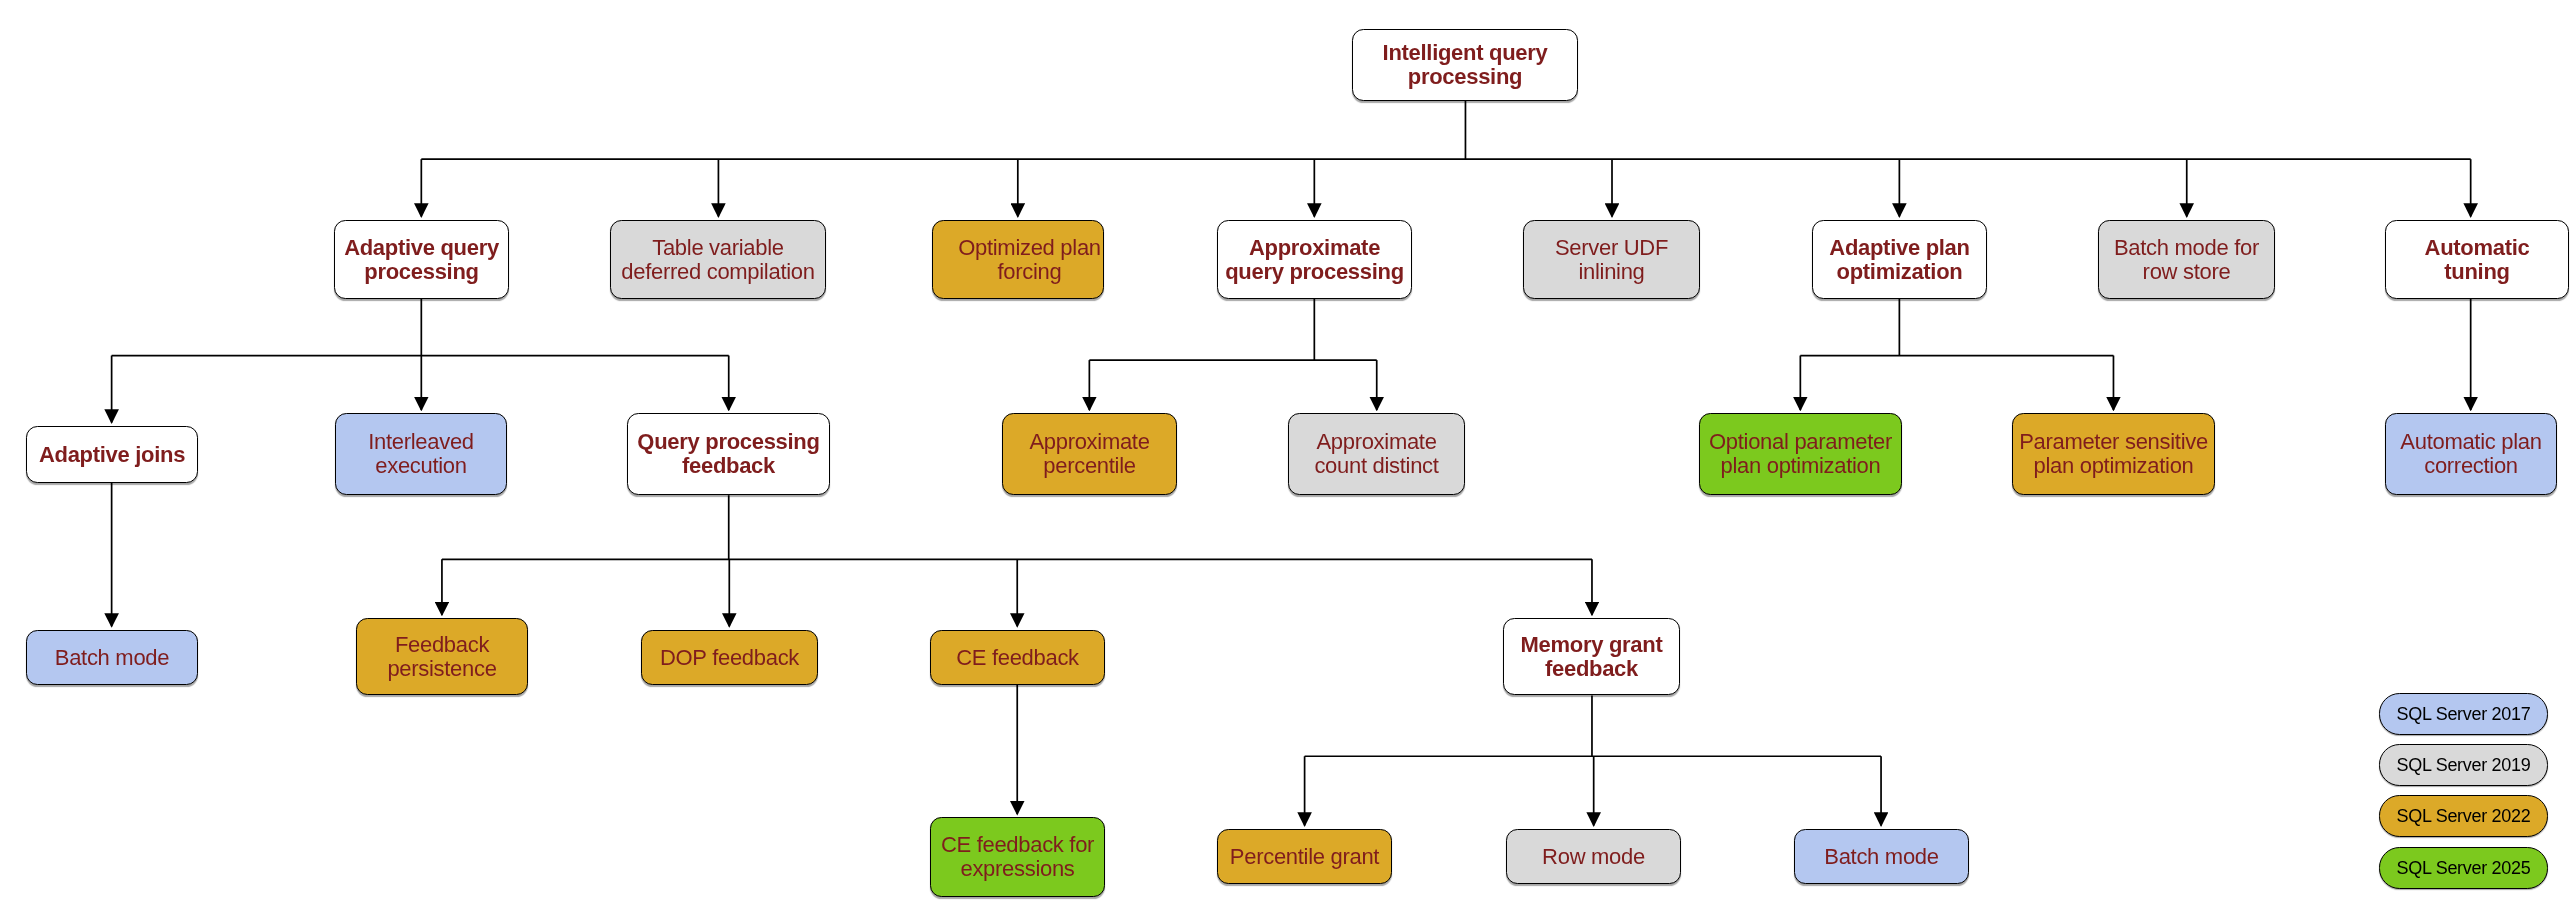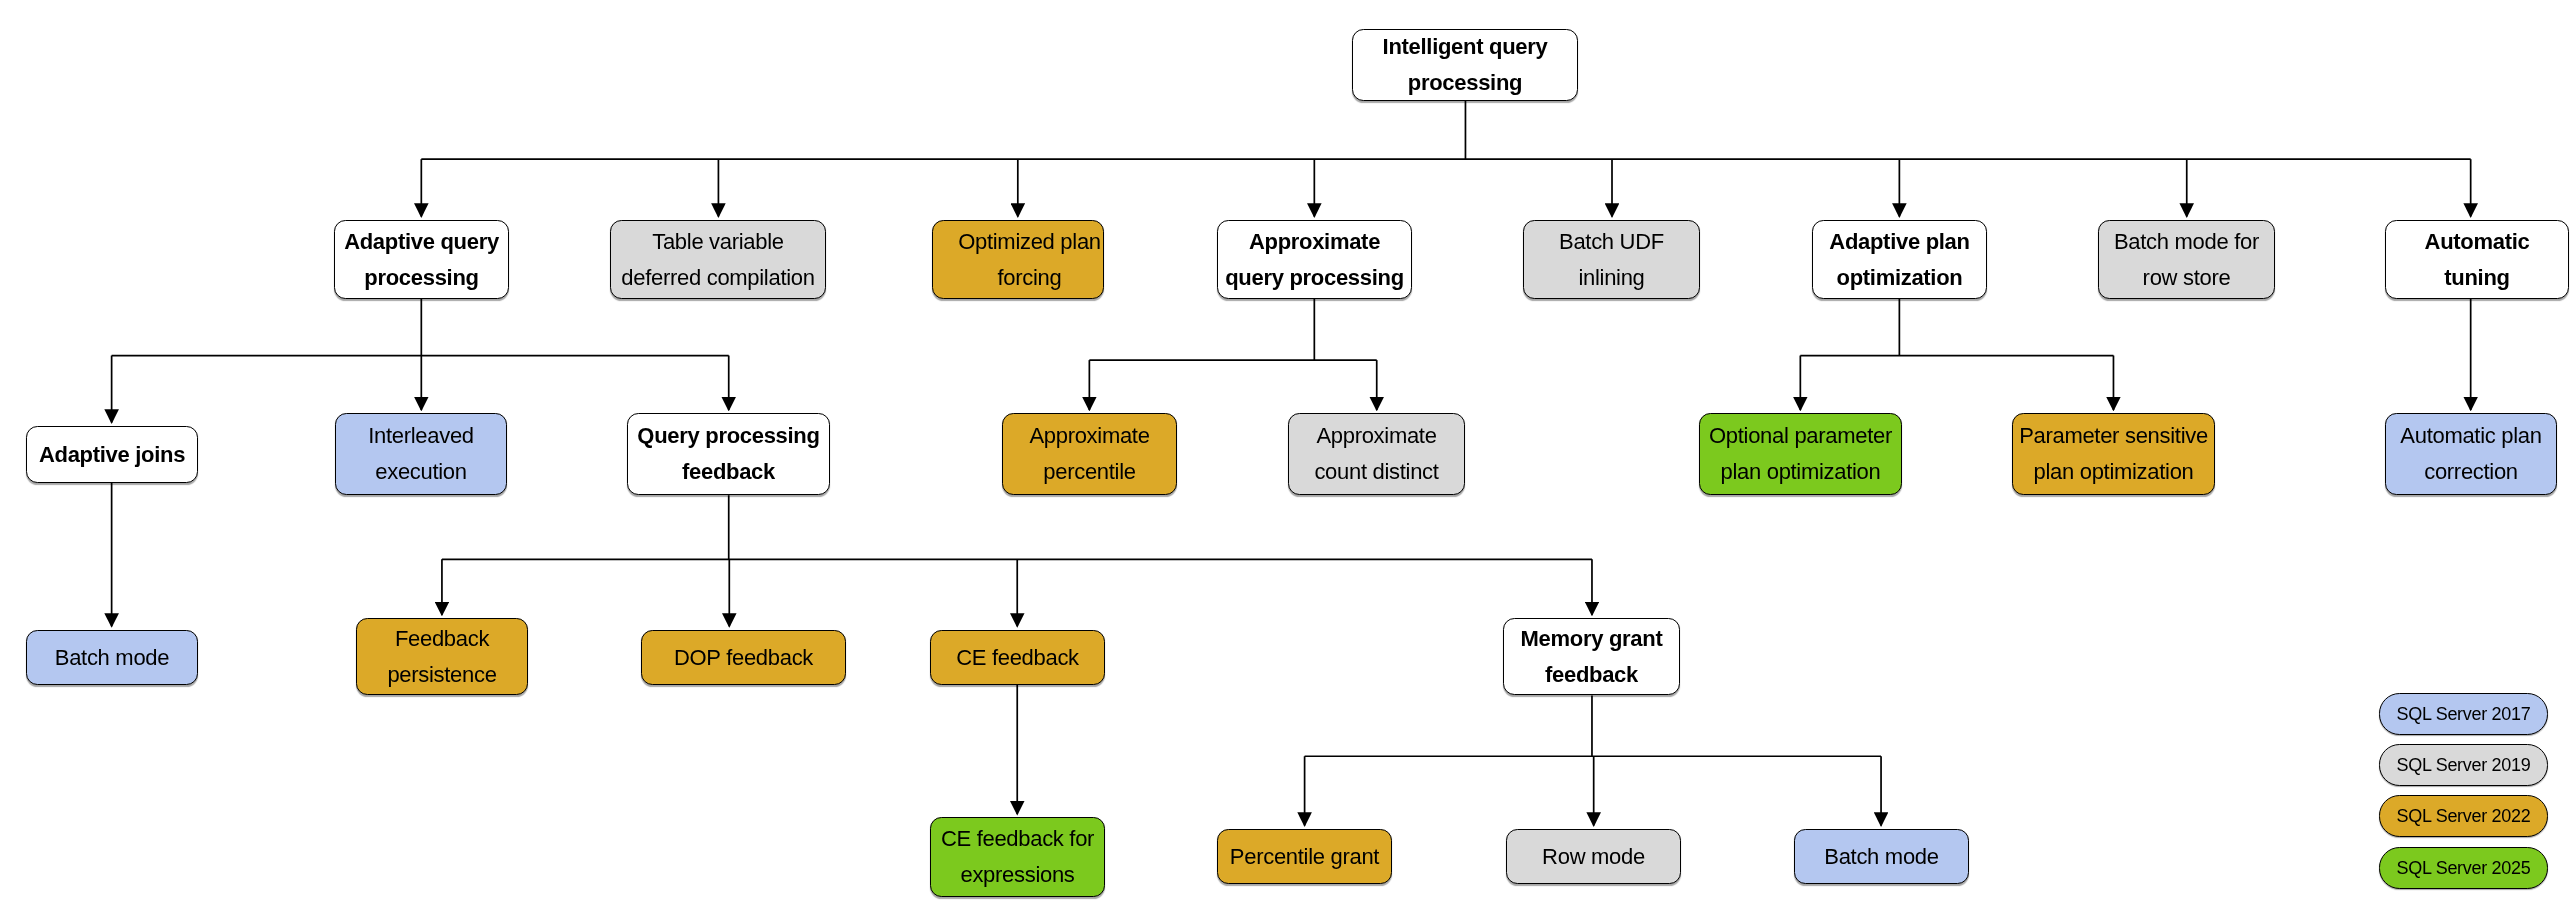--- a/index.html
+++ b/index.html
@@ -11,22 +11,22 @@
     overflow:hidden;
   }
   #edges{position:absolute;left:0;top:0;width:2576px;height:916px;}
   .node{
     position:absolute;
     box-sizing:border-box;
     border:1.7px solid #000;
     border-radius:11.4px;
     display:flex;align-items:center;justify-content:center;
     text-align:center;
-    font-size:22px;line-height:36px;letter-spacing:-0.3px;
-    color:#000000;
+    font-size:22px;line-height:24px;letter-spacing:-0.3px;
+    color:#7f1d1d;
     white-space:pre-line;
     box-shadow:0 1.1px 1.1px rgba(0,0,0,0.35);
   }
   .node.bold{font-weight:bold;}
   .legend-item{
     position:absolute;
     box-sizing:border-box;
     border:1.7px solid #000;
     border-radius:20.6px;
     display:flex;align-items:center;justify-content:center;
@@ -89,21 +89,21 @@
       <div class="node bold" style="left: 1352px; top: 29px; width: 226px; height: 72px; background: rgb(255, 255, 255);">Intelligent query
 processing</div>
       <div class="node bold" style="left: 334px; top: 220px; width: 175px; height: 79px; background: rgb(255, 255, 255);">Adaptive query
 processing</div>
       <div class="node" style="left: 610px; top: 220px; width: 216px; height: 79px; background: rgb(217, 217, 217);">Table variable
 deferred compilation</div>
       <div class="node" style="left: 932px; top: 220px; width: 172px; height: 79px; background: rgb(220, 169, 40); padding-left: 23px;">Optimized plan
 forcing</div>
       <div class="node bold" style="left: 1217px; top: 220px; width: 195px; height: 79px; background: rgb(255, 255, 255);">Approximate
 query processing</div>
-      <div class="node" style="left: 1523px; top: 220px; width: 177px; height: 79px; background: rgb(217, 217, 217);">Batch UDF
+      <div class="node" style="left: 1523px; top: 220px; width: 177px; height: 79px; background: rgb(217, 217, 217);">Server UDF
 inlining</div>
       <div class="node bold" style="left: 1812px; top: 220px; width: 175px; height: 79px; background: rgb(255, 255, 255);">Adaptive plan
 optimization</div>
       <div class="node" style="left: 2098px; top: 220px; width: 177px; height: 79px; background: rgb(217, 217, 217);">Batch mode for
 row store</div>
       <div class="node bold" style="left: 2385px; top: 220px; width: 184px; height: 79px; background: rgb(255, 255, 255);">Automatic
 tuning</div>
       <div class="node bold" style="left: 26px; top: 426px; width: 172px; height: 57px; background: rgb(255, 255, 255);">Adaptive joins</div>
       <div class="node" style="left: 335px; top: 413px; width: 172px; height: 82px; background: rgb(180, 199, 240);">Interleaved
 execution</div>
@@ -115,21 +115,21 @@
 count distinct</div>
       <div class="node" style="left: 1699px; top: 413px; width: 203px; height: 82px; background: rgb(124, 201, 30);">Optional parameter
 plan optimization</div>
       <div class="node" style="left: 2012px; top: 413px; width: 203px; height: 82px; background: rgb(220, 169, 40);">Parameter sensitive
 plan optimization</div>
       <div class="node" style="left: 2385px; top: 413px; width: 172px; height: 82px; background: rgb(180, 199, 240);">Automatic plan
 correction</div>
       <div class="node" style="left: 26px; top: 630px; width: 172px; height: 55px; background: rgb(180, 199, 240);">Batch mode</div>
       <div class="node" style="left: 356px; top: 618px; width: 172px; height: 77px; background: rgb(220, 169, 40);">Feedback
 persistence</div>
-      <div class="node" style="left: 641px; top: 630px; width: 205px; height: 55px; background: rgb(220, 169, 40);">DOP feedback</div>
+      <div class="node" style="left: 641px; top: 630px; width: 177px; height: 55px; background: rgb(220, 169, 40);">DOP feedback</div>
       <div class="node" style="left: 930px; top: 630px; width: 175px; height: 55px; background: rgb(220, 169, 40); text-align: center;">CE feedback</div>
       <div class="node bold" style="left: 1503px; top: 618px; width: 177px; height: 77px; background: rgb(255, 255, 255);">Memory grant
 feedback</div>
       <div class="node" style="left: 930px; top: 817px; width: 175px; height: 80px; background: rgb(124, 201, 30);">CE feedback for
 expressions</div>
       <div class="node" style="left: 1217px; top: 829px; width: 175px; height: 55px; background: rgb(220, 169, 40);">Percentile grant</div>
       <div class="node" style="left: 1506px; top: 829px; width: 175px; height: 55px; background: rgb(217, 217, 217);">Row mode</div>
       <div class="node" style="left: 1794px; top: 829px; width: 175px; height: 55px; background: rgb(180, 199, 240);">Batch mode</div>
     </div>
   <div id="legend-layer">

